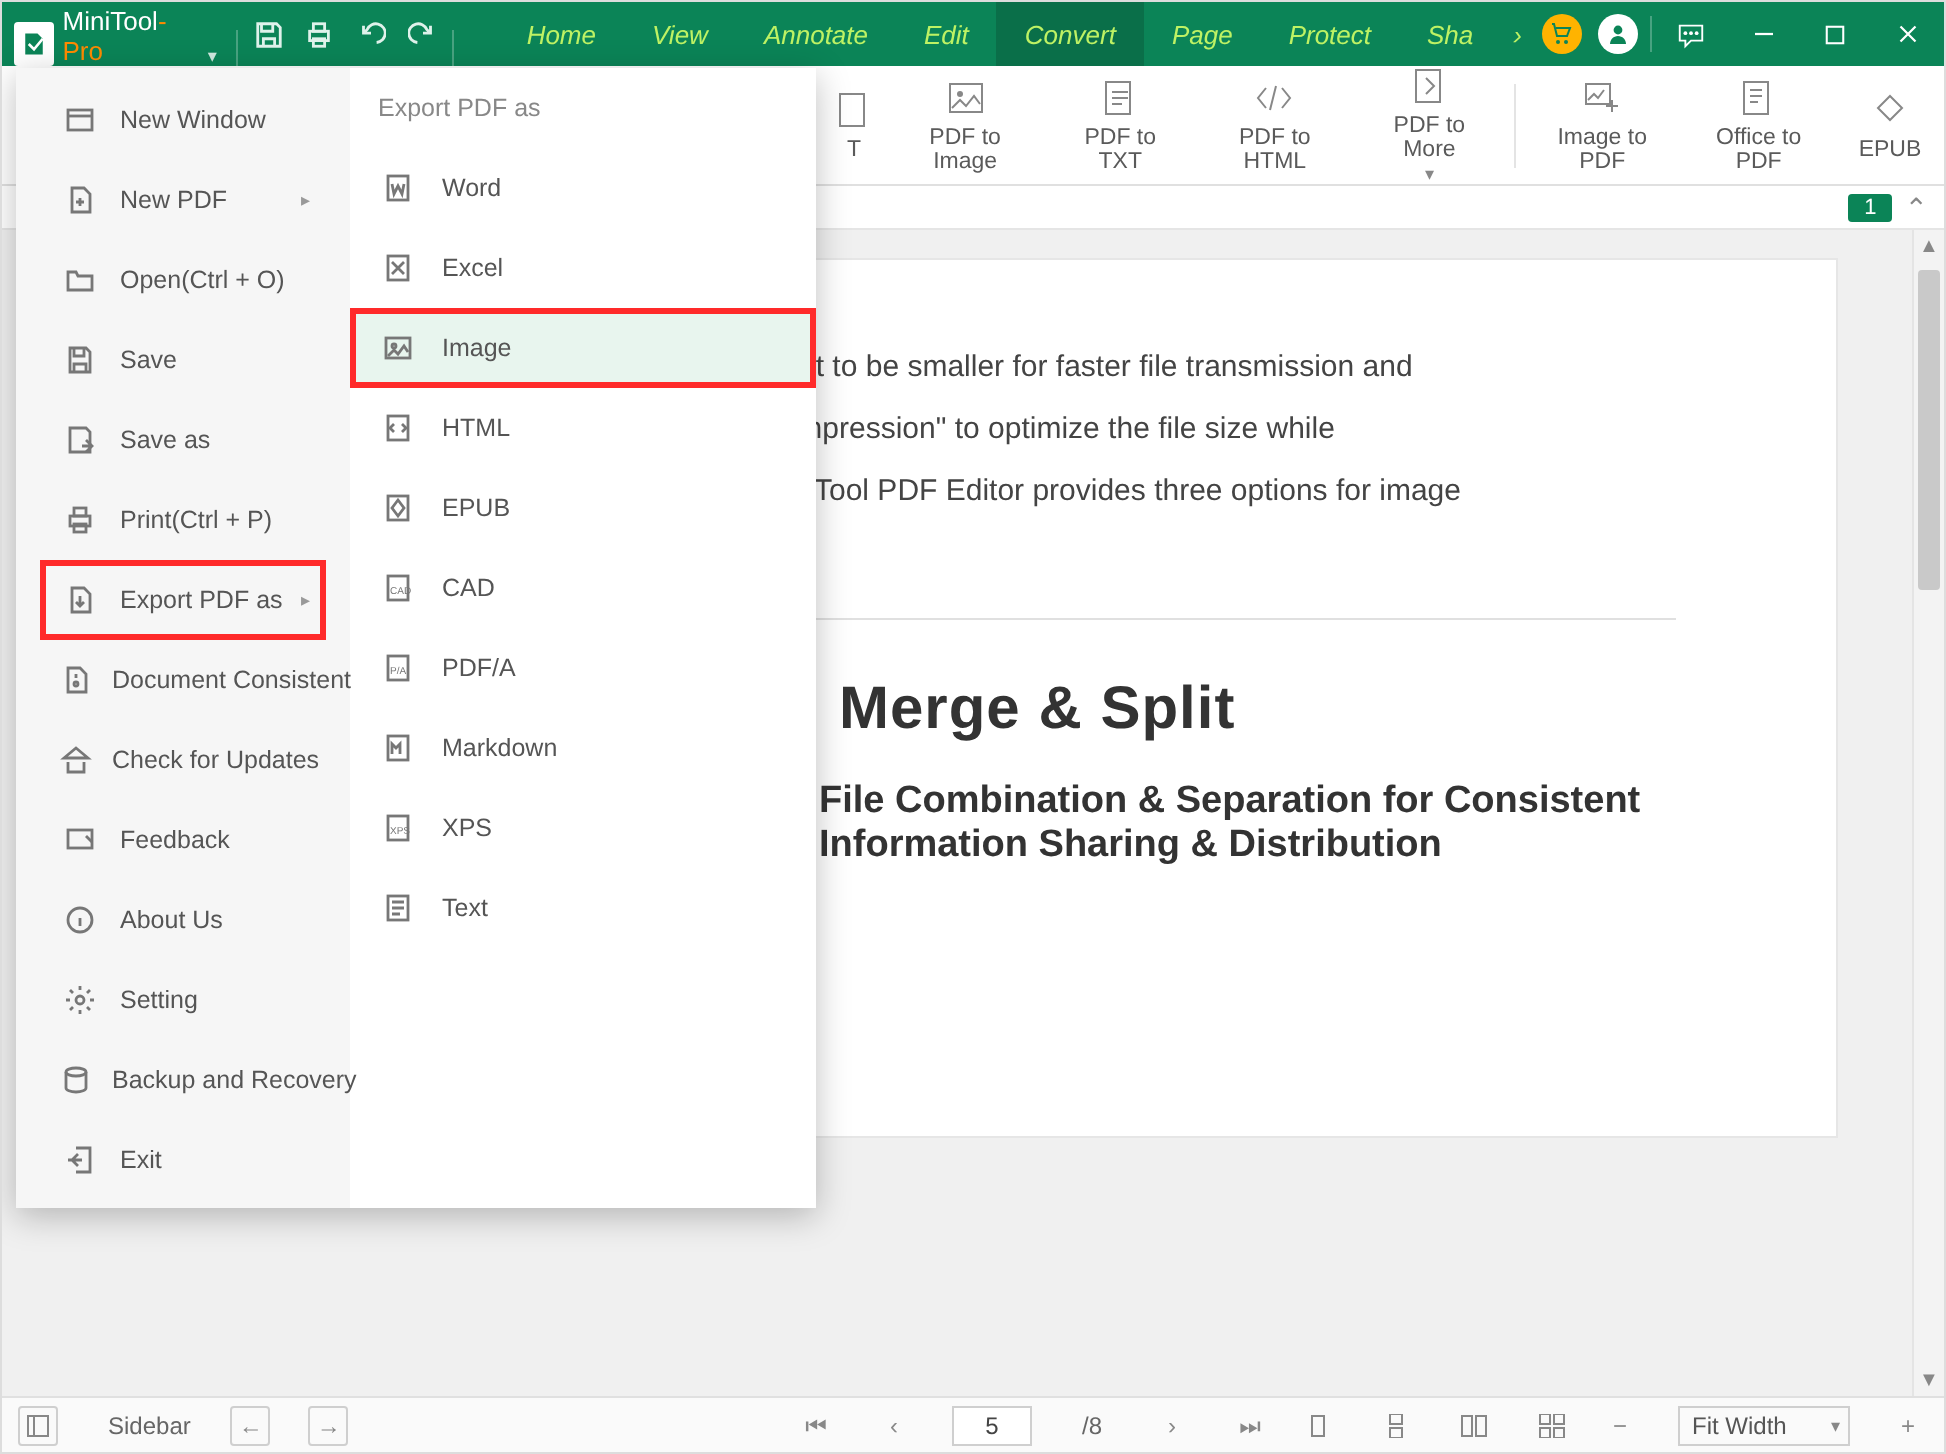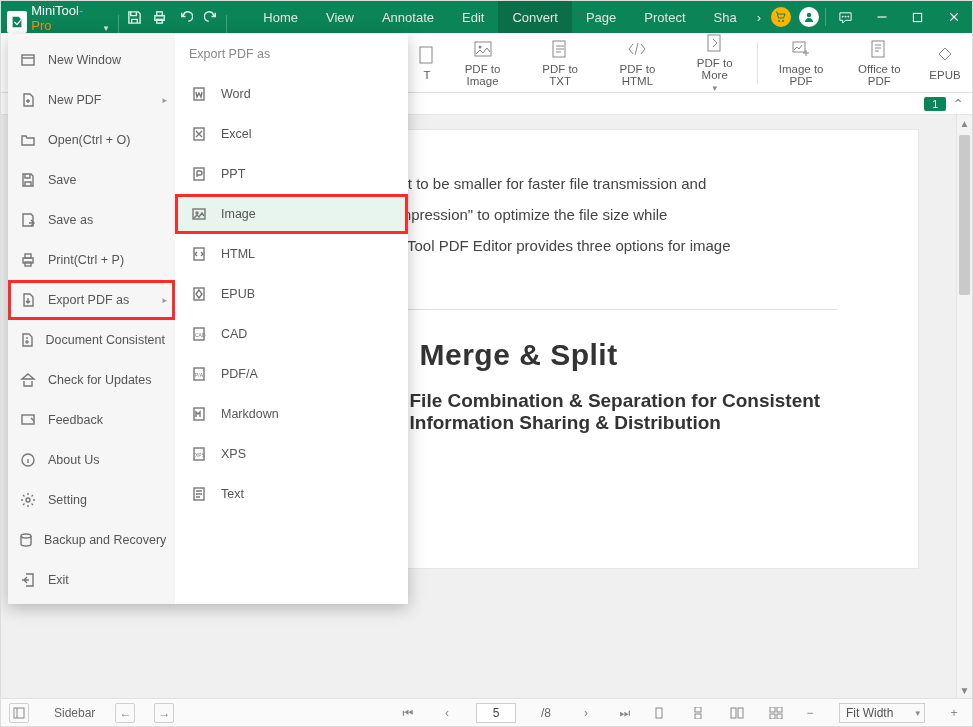--- a/index.html
+++ b/index.html
@@ -10,21 +10,21 @@
   .titlebar { height: 32px; background: #0b8457; display: flex; align-items: flex-end; color: #fff; font-size: 13px; }
   .logo-box { width: 22px; height: 22px; margin: 0 4px 0 6px; background: #fff; border-radius: 2px; display:flex; align-items:center; justify-content:center; }
   .logo-box svg { width: 14px; height:14px; }
   .brand { margin-right: 6px; font-weight: 500; }
   .brand .pro { color: #ff8a00; }
   .brand-drop { font-size: 9px; margin: 0 8px 0 0; color: #cfe9df; }
   .t-icon { width: 28px; height: 32px; display:flex; align-items:center; justify-content:center; color:#dff2eb; }
   .t-icon svg { width: 15px; height:15px; stroke:#dff2eb; fill:none; stroke-width:1.5; }
   .t-sep { width:1px; height:18px; background: rgba(255,255,255,0.25); margin: 0 2px; }
   .menus { display:flex; height:32px; margin-left: 20px; }
-  .menu-item { padding: 0 14px; display:flex; align-items:center; color:#e5e5e5; cursor:pointer; }
+  .menu-item { padding: 0 14px; display:flex; align-items:center; color:#bef264; cursor:pointer;font-style:italic; }
   .menu-item.active { background: #0a6f49; }
   .spacer { flex:1; }
   .title-right { display:flex; align-items:center; height:32px; }
   .circ-btn { width:20px; height:20px; border-radius:50%; display:flex; align-items:center; justify-content:center; margin: 0 4px; }
   .circ-btn.cart { background:#ffb300; }
   .circ-btn.user { background:#fff; }
   .circ-btn svg { width:12px; height:12px; }
   .win-btn { width:36px; height:32px; display:flex; align-items:center; justify-content:center; color:#fff; }
 
   
@@ -47,21 +47,21 @@
   .vscroll .arrow.up { top:0; } .vscroll .arrow.down { bottom:0; }
 
   .page { background:#fff; margin: 14px auto; width: 880px; padding: 40px 80px 30px 340px; min-height: 440px; border:1px solid #e6e6e6; }
   .page p { font-size:15px; color:#444; line-height:1.8; margin:0 0 4px 0; }
   .page .hr { height:1px; background:#e0e0e0; margin: 50px 0 28px; }
   .page h1 { font-family: Arial Black, Arial, sans-serif; font-weight:900; font-size:30px; margin: 0 0 18px 40px; letter-spacing:0.5px; }
   .page h3 { font-weight:600; font-size:19px; color:#333; margin: 0 0 0 30px;}
 
   
   .menu-overlay { position:absolute; top:33px; left:7px; width:400px; height:570px; background:#fff; box-shadow: 0 4px 16px rgba(0,0,0,0.25); display:flex; z-index:50; }
-  .menu-col1 { width:167px; background:#f6f6f6; padding: 6px 0; }
+  .menu-col1 { width:167px; background:#f6f6f6; padding: 6px 12px; }
   .menu-col2 { width:233px; padding: 0; }
   .m1-item { height:40px; display:flex; align-items:center; padding: 0 10px; cursor:pointer; position:relative; }
   .m1-item .mi-icon { width:20px; height:20px; margin-right:10px; display:flex; align-items:center; justify-content:center; color:#666; }
   .m1-item .mi-icon svg { width:16px; height:16px; stroke:#777; fill:none; stroke-width:1.4; }
   .m1-item .mi-label { font-size:12.5px; color:#555; white-space:nowrap; }
   .m1-item .mi-arrow { position:absolute; right:8px; font-size:9px; color:#999; }
   .m1-item.highlight { outline:3px solid #ff2a2a; outline-offset:-3px; background:#f6f6f6; }
 
   .col2-header { height:40px; display:flex; align-items:center; padding-left:14px; font-size:12.5px; color:#888; }
   .m2-item { height:40px; display:flex; align-items:center; padding: 0 14px; cursor:pointer; }
@@ -418,29 +418,20 @@
     </div>
     <div class="m2-item">
       <span class="mi-icon">
           <svg viewBox="0 0 16 16">
             <rect x="3" y="2" width="10" height="12"></rect>
             <path d="M5 5l6 6M11 5l-6 6"></path>
           </svg>
         </span>
       <span class="mi-label">Excel</span>
     </div>
-    <div class="m2-item">
-      <span class="mi-icon">
-          <svg viewBox="0 0 16 16">
-            <rect x="3" y="2" width="10" height="12"></rect>
-            <path d="M6 5v6M6 5h3a2 2 0 010 4H6"></path>
-          </svg>
-        </span>
-      <span class="mi-label">PPT</span>
-    </div>
     <div class="m2-item highlight">
       <span class="mi-icon">
           <svg viewBox="0 0 16 16">
             <rect x="2" y="3" width="12" height="10"></rect>
             <circle cx="6" cy="7" r="1"></circle>
             <path d="M3 12l3-3 2 2 3-4 2 3"></path>
           </svg>
         </span>
       <span class="mi-label">Image</span>
     </div>

